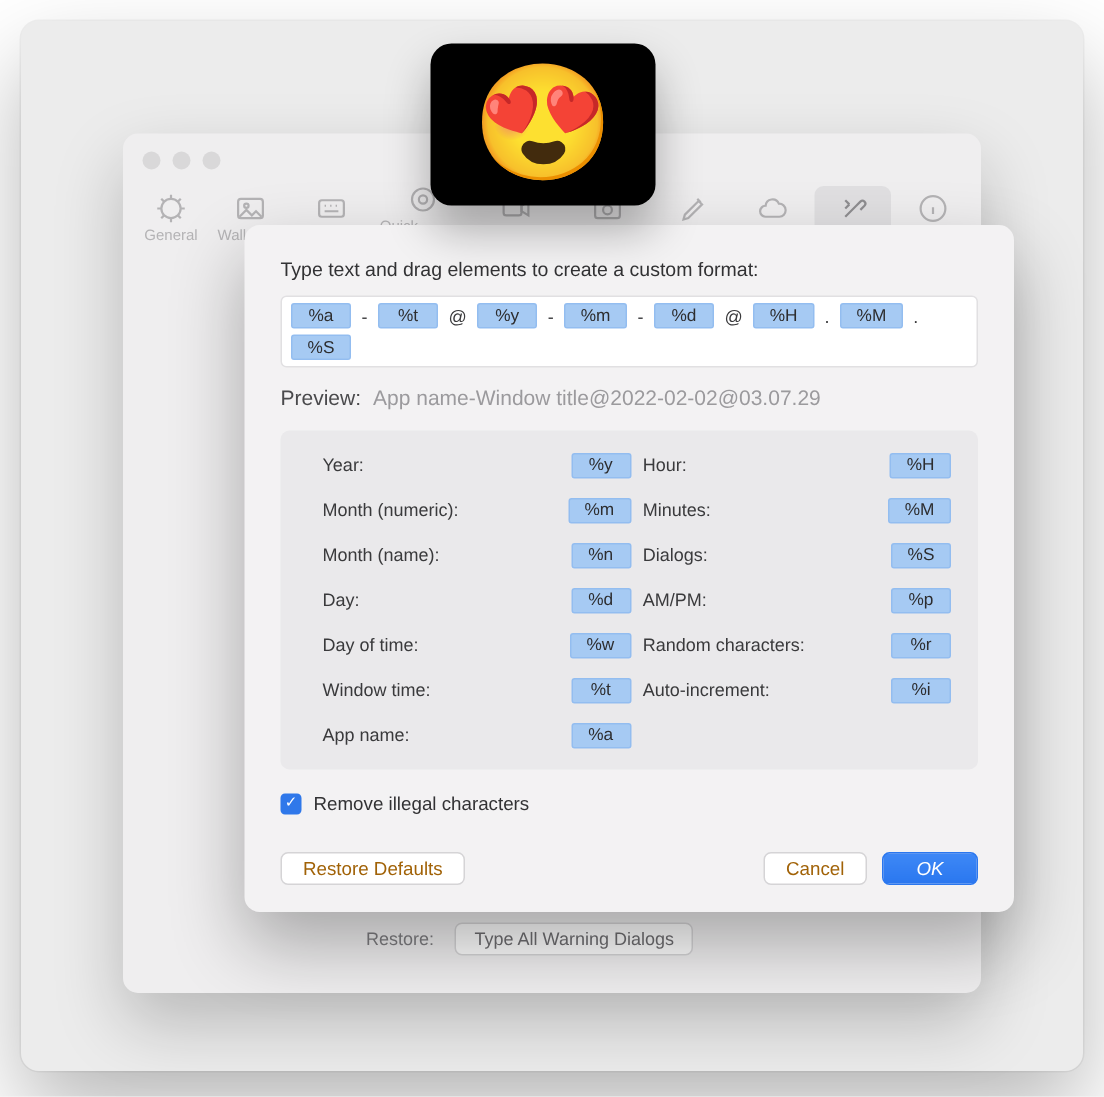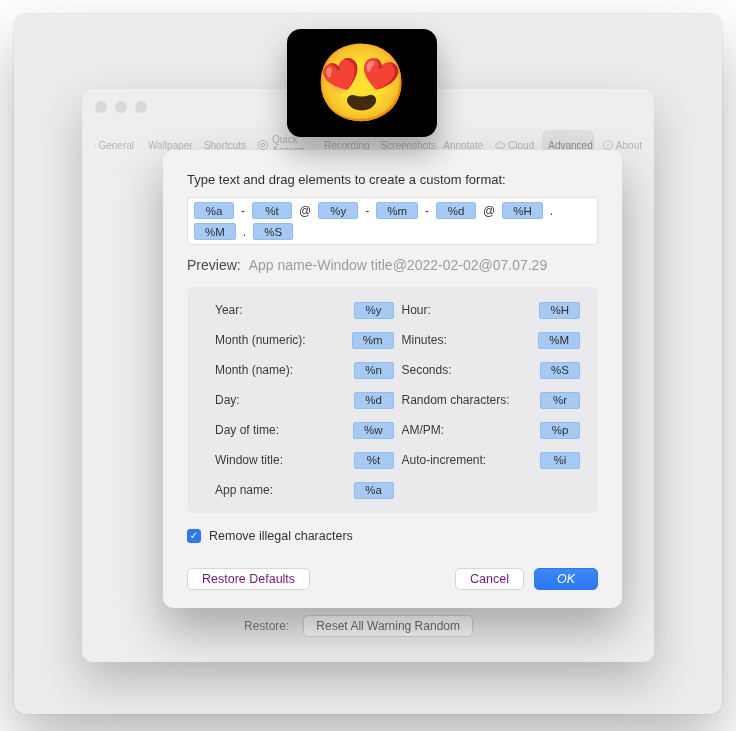--- a/index.html
+++ b/index.html
@@ -12,38 +12,38 @@
 
 
 .win        { position:absolute; left:68px; top:75px; width:572px; height:573px;
               background:#efeeef; border-radius:10px;
               box-shadow:0 20px 46px rgba(0,0,0,.22); }
 .traffic    { position:absolute; left:13px; top:12px; display:flex; gap:8px; }
 .traffic span{ width:12px; height:12px; border-radius:50%; background:#d9d8d9; display:block; }
 .toolbar    { position:absolute; left:0; top:28px; right:0; height:54px;
               display:flex; align-items:center; justify-content:center; gap:4px;
               padding:0 8px; color:#b4b3b5; }
-.tb-item    { display:flex; flex-direction:row; align-items:center; gap:2px;
+.tb-item    { display:flex; flex-direction:column; align-items:center; gap:2px;
               font-size:10px; padding:4px 4px 2px 4px; border-radius:6px; min-width:48px; }
 .tb-item.active{ background:#e0dfe1; color:#8e8d90; }
 .tb-item svg{ width:22px; height:22px; stroke:#b4b3b5; fill:none; stroke-width:1.6; }
 .tb-item.active svg{ stroke:#8e8d90; }
 .back-row   { position:absolute; left:162px; top:526px; display:flex; align-items:center;
               gap:14px; font-size:12px; color:#7e7d80; }
 .back-btn   { background:#fdfdfd; border:1px solid #d6d5d7; border-radius:5px;
               padding:3px 12px; font-size:12px; color:#6f6e71; }
 
 
 .badge      { position:absolute; left:273px; top:15px; width:150px; height:108px;
               background:#000; border-radius:14px; display:flex; align-items:center;
               justify-content:center; font-size:76px; line-height:1;
               box-shadow:0 16px 30px rgba(0,0,0,.30); z-index:30; }
 
 
-.sheet      { position:absolute; left:149px; top:136px; width:459px; height:458px;
+.sheet      { position:absolute; left:149px; top:136px; width:513px; height:458px;
               background:#f3f2f3; border-radius:10px; z-index:20;
               box-shadow:0 22px 48px rgba(0,0,0,.30); padding:22px 24px 18px 24px;
               display:flex; flex-direction:column; font-size:12.5px; color:#323234; }
 .title      { font-size:13px; margin-bottom:10px; }
 
 .fmt-field  { background:#fff; border:1px solid #e1e0e2; border-radius:4px;
               padding:4px 6px; display:flex; flex-wrap:wrap; align-items:center;
               gap:3px; row-gap:4px; min-height:46px; margin-bottom:12px; }
 .token      { display:inline-flex; align-items:center; justify-content:center;
               min-width:40px; height:17px; padding:0 10px;
@@ -62,21 +62,21 @@
 
 .checks     { margin-top:16px; display:flex; flex-direction:row; gap:8px; font-size:12.5px; }
 .chk        { display:flex; align-items:center; gap:8px; }
 .chkbox     { width:14px; height:14px; border-radius:3px; border:1px solid #c7c6c8;
               background:#fff; display:flex; align-items:center; justify-content:center; }
 .chkbox.on  { background:#2f78ea; border-color:#2f78ea; }
 .chkbox.on::after{ content:"✓"; color:#fff; font-size:10px; line-height:1; }
 
 .footer     { margin-top:auto; display:flex; align-items:center; padding-top:10px; }
 .btn        { background:#fff; border:1px solid #d5d4d6; border-radius:5px;
-              padding:3px 14px; font-size:12.5px; color:#701a75; }
+              padding:3px 14px; font-size:12.5px; color:#a16207; }
 .btn.primary{ background:linear-gradient(#3e88f6,#2a77ef); border-color:#2a77ef; color:#fff;
               padding:3px 22px; }
 .footer .gap{ flex:1; }
 .footer .btn + .btn{ margin-left:10px;font-style:italic; }
 </style>
 </head>
 <body>
 
 <div class="stage">
  <div class="shot">
@@ -155,21 +155,21 @@
             <svg viewBox="0 0 24 24">
               <circle cx="12" cy="12" r="9"></circle>
               <path d="M12 8v.01M12 11v5"></path>
             </svg>
             <span>About</span>
           </div>
         </div>
 
     <div class="back-row">
       <span>Restore:</span>
-      <button class="back-btn">Reset All Warning Random</button>
+      <button class="back-btn">Type All Warning Dialogs</button>
     </div>
   </div>
 
   <div class="badge">
     <span>😍</span>
   </div>
 
   <div class="sheet">
     <div class="title">Type text and drag elements to create a custom format:</div>
 
@@ -186,21 +186,21 @@
           <span class="sep">@</span>
           <span class="token">%H</span>
           <span class="sep">.</span>
           <span class="token">%M</span>
           <span class="sep">.</span>
           <span class="token">%S</span>
         </div>
 
     <div class="preview">
       <span>Preview:</span>
-      <span class="val">App name-Window title@2022-02-02@07.07.29</span>
+      <span class="val">App name-Window title@2022-02-02@03.07.29</span>
     </div>
 
     <div class="legend">
       <div class="leg-col" id="leg-left">
             <div class="leg-row">
               <span>Year:</span>
               <span class="token">%y</span>
             </div>
             <div class="leg-row">
               <span>Month (numeric):</span>
@@ -212,48 +212,48 @@
             </div>
             <div class="leg-row">
               <span>Day:</span>
               <span class="token">%d</span>
             </div>
             <div class="leg-row">
               <span>Day of time:</span>
               <span class="token">%w</span>
             </div>
             <div class="leg-row">
-              <span>Window title:</span>
+              <span>Window time:</span>
               <span class="token">%t</span>
             </div>
             <div class="leg-row">
               <span>App name:</span>
               <span class="token">%a</span>
             </div>
           </div>
       <div class="leg-col" id="leg-right">
             <div class="leg-row">
               <span>Hour:</span>
               <span class="token">%H</span>
             </div>
             <div class="leg-row">
               <span>Minutes:</span>
               <span class="token">%M</span>
             </div>
             <div class="leg-row">
-              <span>Seconds:</span>
+              <span>Dialogs:</span>
               <span class="token">%S</span>
+            </div>
+            <div class="leg-row">
+              <span>AM/PM:</span>
+              <span class="token">%p</span>
             </div>
             <div class="leg-row">
               <span>Random characters:</span>
               <span class="token">%r</span>
-            </div>
-            <div class="leg-row">
-              <span>AM/PM:</span>
-              <span class="token">%p</span>
             </div>
             <div class="leg-row">
               <span>Auto-increment:</span>
               <span class="token">%i</span>
             </div>
           </div>
     </div>
 
     <div class="checks">
       <label class="chk">

